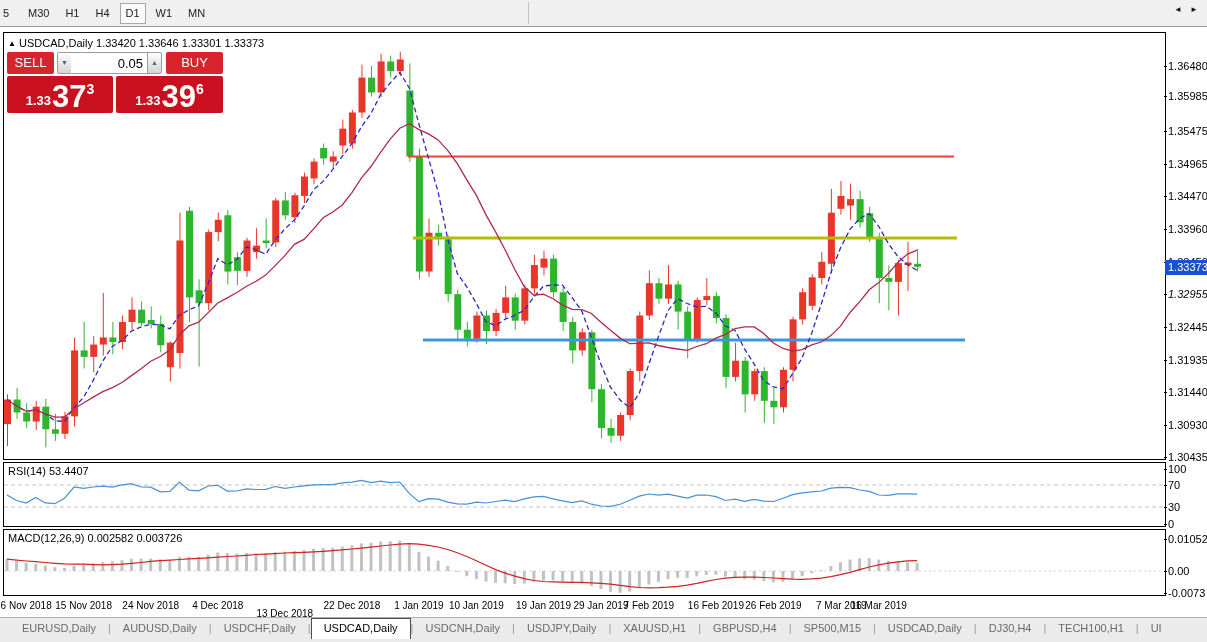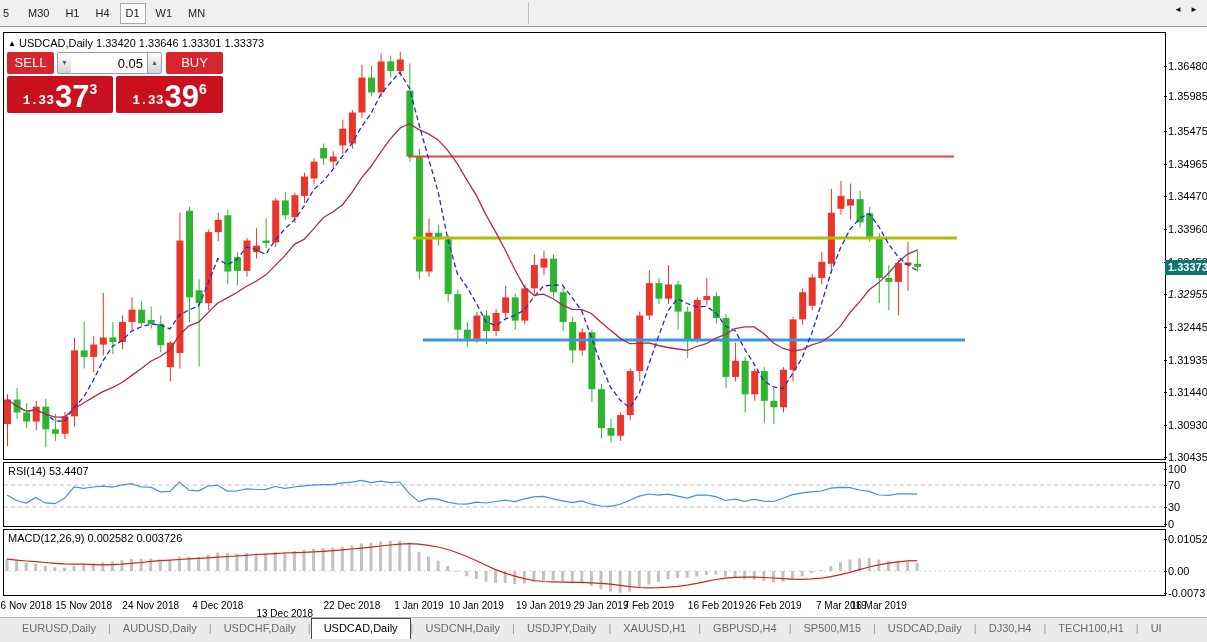--- a/index.html
+++ b/index.html
@@ -85,21 +85,21 @@
     border:1px solid #9d9d9d; border-left:none; border-right:none;
     font-size:13px; text-align:right; padding-right:5px; color:#000;
     font-family:"Liberation Sans", sans-serif;
   }
   .quote-box {
     position:absolute; top:24px; height:37px; color:#fff; border-radius:2px;
     display:flex; align-items:flex-end; justify-content:center; padding-bottom:3px;
   }
   #sell-quote { left:0; width:106px; }
   #buy-quote { left:109px; width:107px; }
-  .q-prefix { font-size:13px; font-weight:bold; margin:0 1px 2px 0;font-family:Liberation Mono, monospace; }
+  .q-prefix { font-size:13px; font-weight:bold; margin:0 1px 2px 0; }
   .q-main { font-size:31px; font-weight:bold; line-height:26px; }
   .q-sup { font-size:14px; font-weight:bold; position:relative; top:-13px; }
 </style>
 </head>
 <body>
 
 <div id="toolbar">
   <div id="tf-row">
       <div class="tf-btn">5</div>
       <div class="tf-btn">M30</div>
@@ -462,21 +462,21 @@
     <div class="ax-label" style="top: 189.901px;">1.34470</div>
     <div class="ax-label" style="top: 222.869px;">1.33960</div>
     <div class="ax-label" style="top: 255.838px;">1.33450</div>
     <div class="ax-label" style="top: 287.836px; font-style: italic;">1.32955</div>
     <div class="ax-label" style="top: 320.804px;">1.32445</div>
     <div class="ax-label" style="top: 353.772px;">1.31935</div>
     <div class="ax-label" style="top: 385.771px;">1.31440</div>
     <div class="ax-label" style="top: 418.739px;">1.30930</div>
     <div class="ax-label" style="top: 450.737px;">1.30435</div>
   </div>
-<div id="price-box" style="background: #0f766e; top: 259.815px; font-weight: bold;">1.33373</div>
+<div id="price-box" style="background: #1d4ed8; top: 259.815px;">1.33373</div>
 <div id="rsi-axis">
     <div class="ax-label" style="top: 462.502px;">100</div>
     <div class="ax-label" style="top: 479.009px;">70</div>
     <div class="ax-label" style="top: 501.017px;">30</div>
     <div class="ax-label" style="top: 517.524px;">0</div>
   </div>
 <div id="macd-axis">
     <div class="ax-label" style="top: 533.036px;">0.010525</div>
     <div class="ax-label" style="top: 565.005px;">0.00</div>
     <div class="ax-label" style="top: 587.178px;">-0.0073</div>

